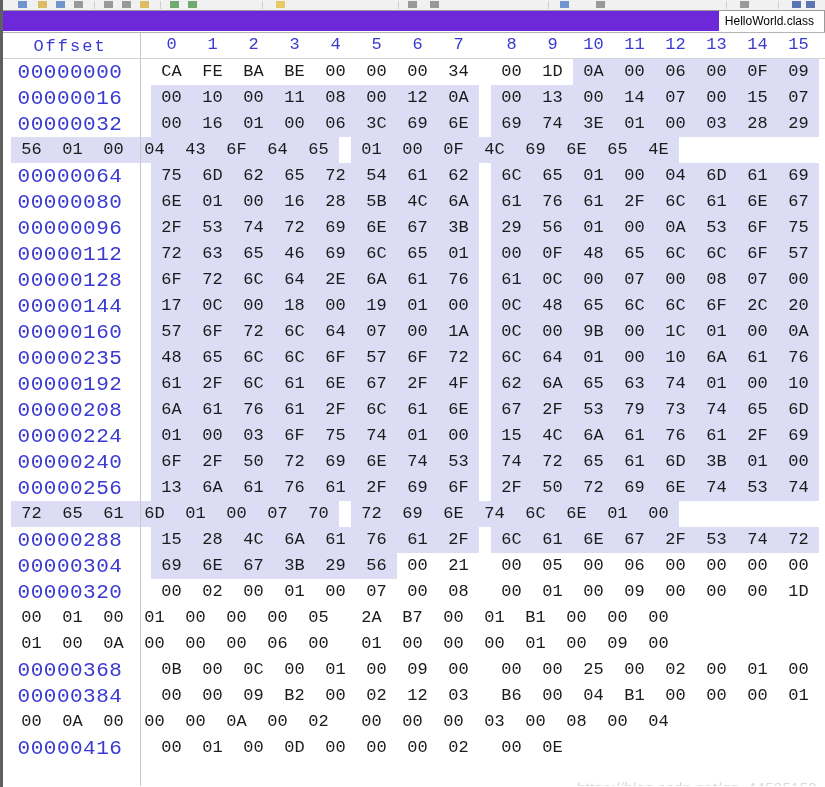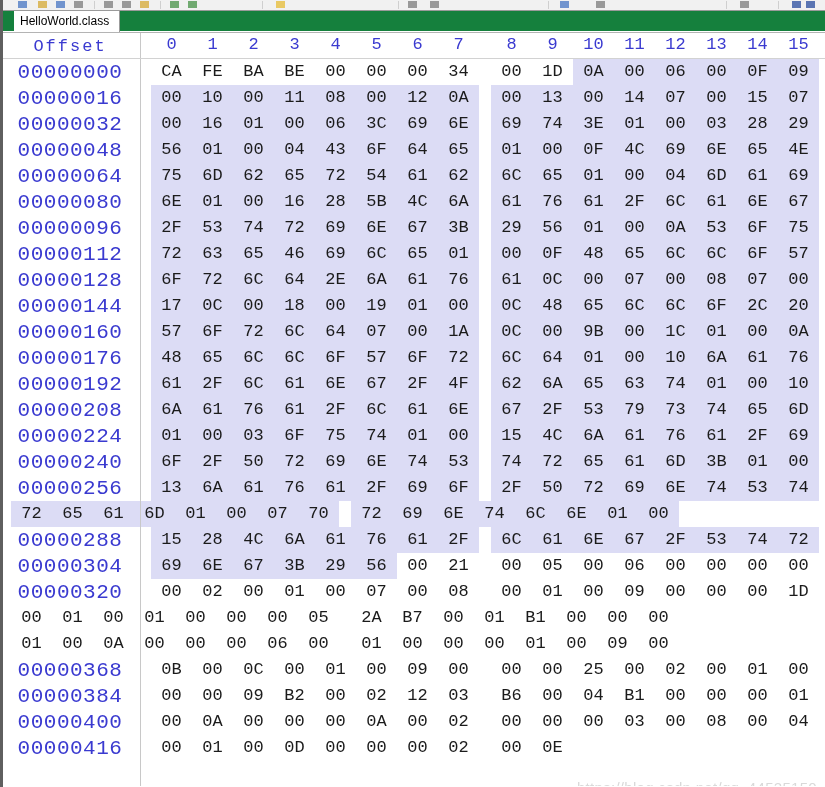--- a/index.html
+++ b/index.html
@@ -34,27 +34,28 @@
     position: absolute;
     bottom: 1px;
     width: 1px;
     height: 8px;
     background: #cfcfcf;
   }
 
   
   #tab-bar {
     height: 22px;
-    background: #15803d;
+    background: #6d28d9;
     border-bottom: 1px solid #b4b4b4;
     display: flex;
     align-items: flex-end;
     box-sizing: border-box;
-    padding-left: 14px;
+    padding-left: 8px;
     position: relative;
+    justify-content: flex-end;
   }
   #tab-bar::after {
     content: "";
     position: absolute;
     left: 0; right: 0; bottom: 0;
     height: 1px;
     background: #ffffff;
   }
   .tab {
     height: 21px;
@@ -303,21 +304,20 @@
           <div class="byte sel">74</div>
           <div class="byte sel">3E</div>
           <div class="byte sel">01</div>
           <div class="byte sel">00</div>
           <div class="byte sel">03</div>
           <div class="byte sel">28</div>
           <div class="byte sel">29</div>
         </div>
       </div>
       <div class="hexrow">
-        <div class="offset-cell">00000048</div>
         <div class="sep-cell"></div>
         <div class="bytes">
           <div class="byte sel">56</div>
           <div class="byte sel">01</div>
           <div class="byte sel">00</div>
           <div class="byte sel">04</div>
           <div class="byte sel">43</div>
           <div class="byte sel">6F</div>
           <div class="byte sel">64</div>
           <div class="byte sel">65</div>
@@ -479,21 +479,21 @@
           <div class="byte sel">00</div>
           <div class="byte sel">9B</div>
           <div class="byte sel">00</div>
           <div class="byte sel">1C</div>
           <div class="byte sel">01</div>
           <div class="byte sel">00</div>
           <div class="byte sel">0A</div>
         </div>
       </div>
       <div class="hexrow">
-        <div class="offset-cell">00000176</div>
+        <div class="offset-cell">00000235</div>
         <div class="sep-cell"></div>
         <div class="bytes">
           <div class="byte sel">48</div>
           <div class="byte sel">65</div>
           <div class="byte sel">6C</div>
           <div class="byte sel">6C</div>
           <div class="byte sel">6F</div>
           <div class="byte sel">57</div>
           <div class="byte sel">6F</div>
           <div class="byte sel">72</div>
@@ -784,21 +784,20 @@
           <div class="byte">00</div>
           <div class="byte">04</div>
           <div class="byte">B1</div>
           <div class="byte">00</div>
           <div class="byte">00</div>
           <div class="byte">00</div>
           <div class="byte">01</div>
         </div>
       </div>
       <div class="hexrow">
-        <div class="offset-cell">00000400</div>
         <div class="sep-cell"></div>
         <div class="bytes">
           <div class="byte">00</div>
           <div class="byte">0A</div>
           <div class="byte">00</div>
           <div class="byte">00</div>
           <div class="byte">00</div>
           <div class="byte">0A</div>
           <div class="byte">00</div>
           <div class="byte">02</div>

